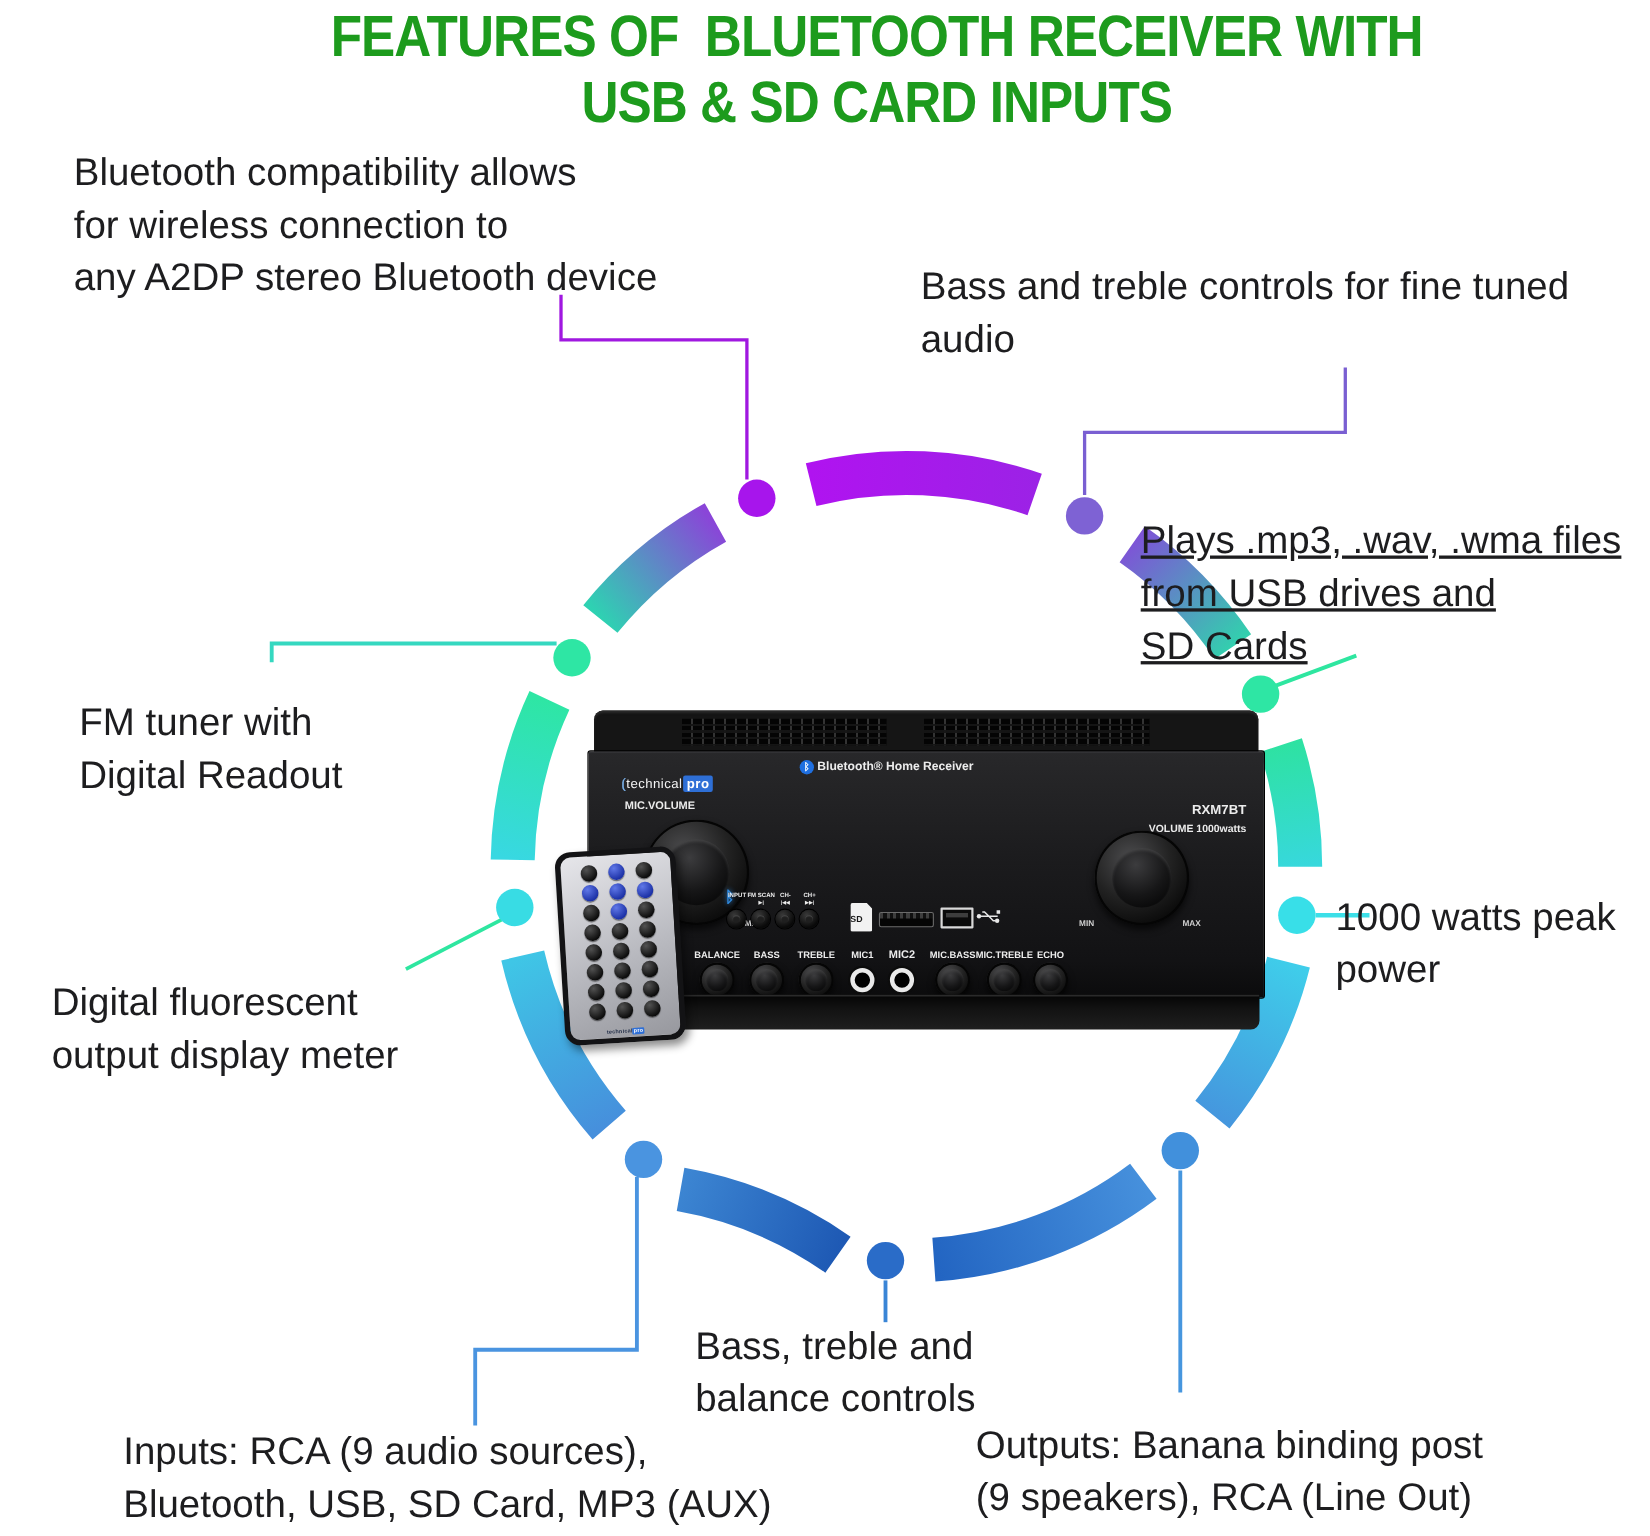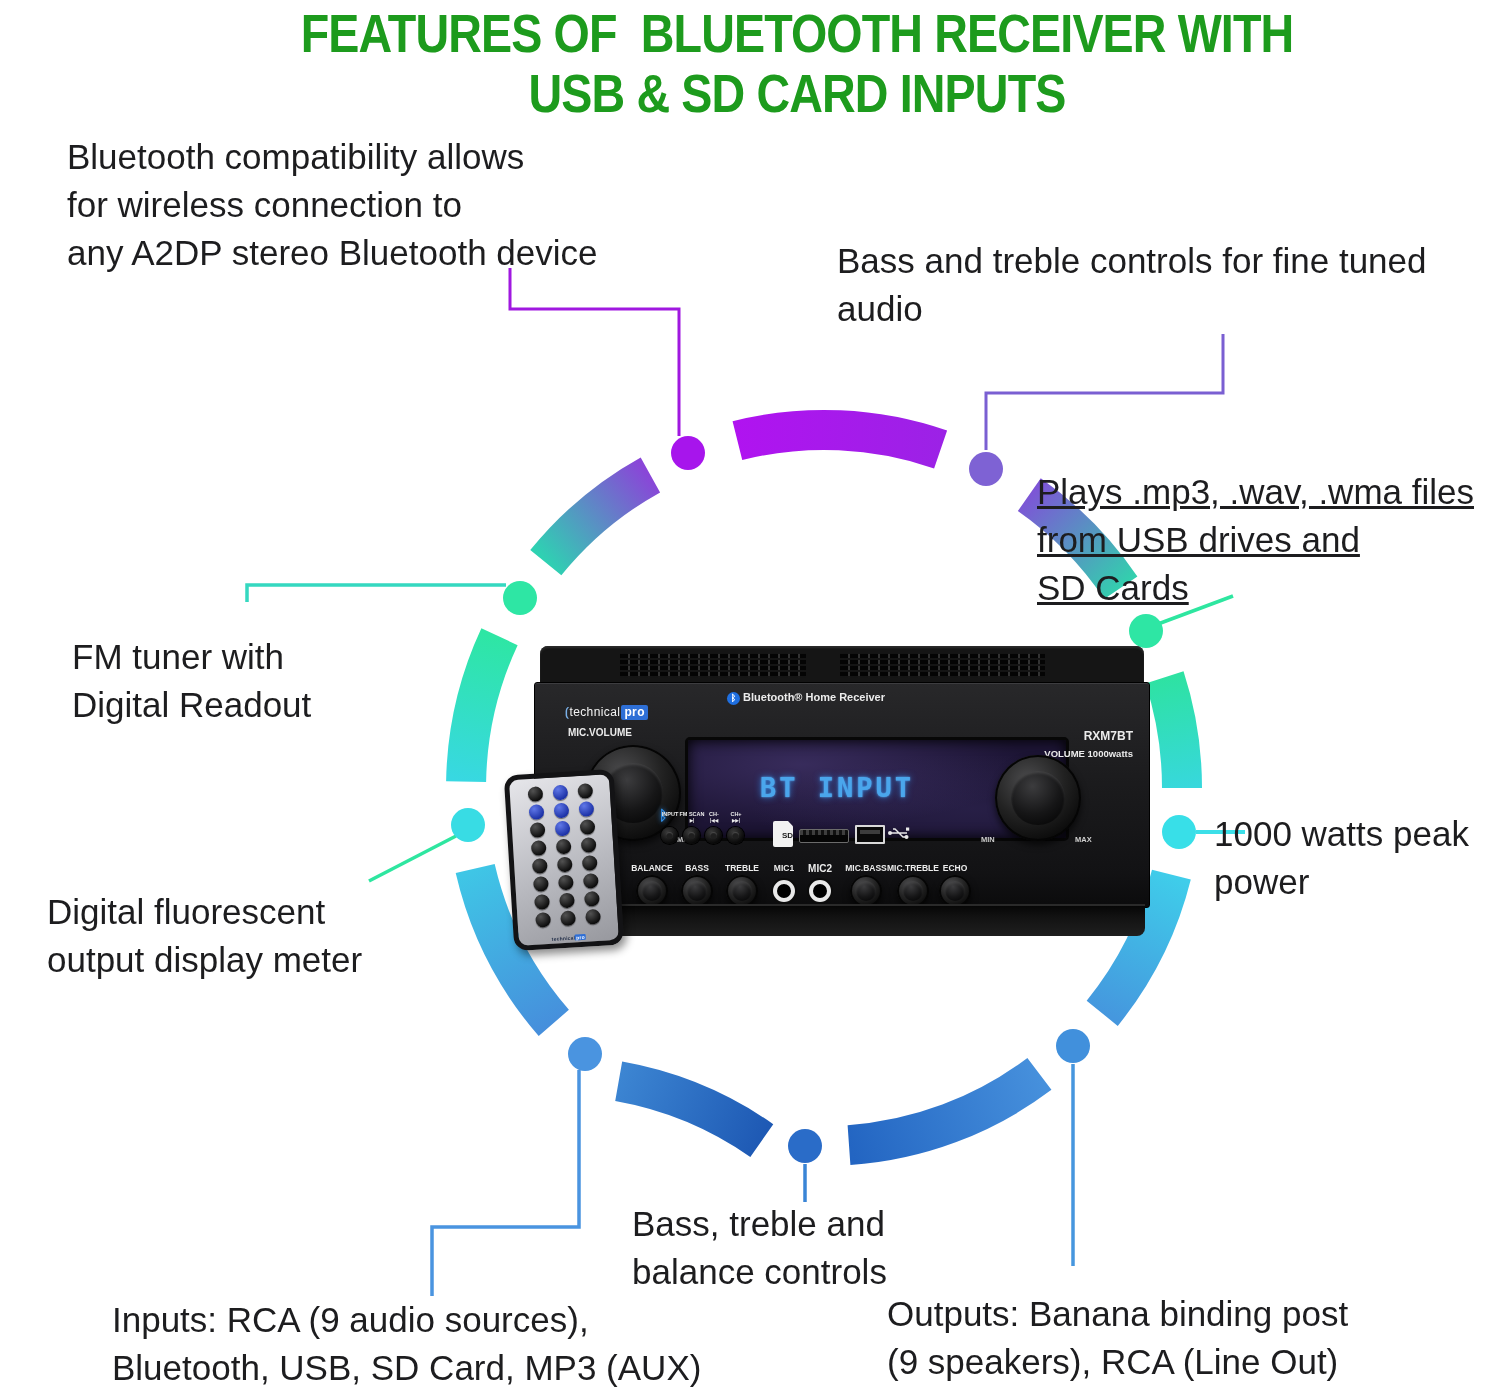--- a/index.html
+++ b/index.html
@@ -43,21 +43,21 @@
         border-radius:5px;background:radial-gradient(ellipse at 30% 25%,rgba(96,78,150,.4),transparent 60%),
                                       radial-gradient(ellipse at 75% 70%,rgba(70,60,120,.25),transparent 55%),#1d1535;
         box-shadow:inset 0 0 14px #000;}
   .disp-text{position:absolute;left:72px;top:32px;font-family:"DejaVu Sans Mono",monospace;
         font-size:27px;font-weight:bold;letter-spacing:3px;color:#4aa6ec;
         text-shadow:0 0 7px #2f7fd8,0 0 2px #6ec0ff;}
   .bt-badge{display:inline-block;width:13px;height:13px;border-radius:50%;background:#1f6fe0;
         color:#fff;font-size:9px;line-height:13px;text-align:center;font-weight:bold;}
   .sd-icon{position:absolute;left:238px;top:138px;width:20px;height:26px;background:#f2f2f2;
         border-radius:2px;clip-path:polygon(0 0,75% 0,100% 20%,100% 100%,0 100%);
-        color:#1a1a1a;font-size:8px;font-weight:bold;text-align:right;line-height:30px;}
+        color:#1a1a1a;font-size:8px;font-weight:bold;text-align:left;line-height:30px;}
   .slot{position:absolute;left:264px;top:146px;width:48px;height:12px;border:1px solid #6b6b6b;
         border-radius:2px;background:linear-gradient(#111 0 40%,#000 40%),#000;
         background-image:repeating-linear-gradient(90deg,#3e3e3e 0 3px,#101010 3px 6px);
         background-size:100% 5px;background-repeat:no-repeat;background-color:#050505;}
   .usb-port{position:absolute;left:320px;top:142px;width:26px;height:15px;border:2px solid #d9d9d9;
         background:#0a0a0a;border-radius:1px;}
   .usb-port::after{content:"";position:absolute;left:3px;top:3px;right:3px;height:4px;background:#3d3d3d;}
   .marks{position:absolute;top:228px;font-size:7px;color:#b5b5b5;font-weight:bold;word-spacing:14px;}
 
   
@@ -195,23 +195,20 @@
 
       <div class="knob" style="left:50px;top:62px;width:96px;height:96px;"></div>
       <div class="rx-label" style="left:26px;top:152px;font-size:7.5px;color:#cfcfcf;">MIN</div>
       <div class="rx-label" style="left:142px;top:152px;font-size:7.5px;color:#cfcfcf;">MAX</div>
 
       <div class="rx-label ctr" style="left:271px;top:8px;font-size:11px;">
         <span class="bt-badge">ᛒ</span>
         <span>Bluetooth® Home Receiver</span>
       </div>
 
-      <div class="display">
-        <div class="disp-text">BT INPUT</div>
-      </div>
       <div style="position:absolute;left:124px;top:124px;color:#2f8ae0;font-size:14px;font-weight:bold;text-shadow:0 0 5px #2f8ae0;">ᛒ</div>
 
       <div class="rx-label" style="right:16px;top:46px;font-size:12px;">RXM7BT</div>
       <div class="rx-label" style="right:16px;top:65px;font-size:9.5px;">VOLUME  1000watts</div>
       <div class="knob" style="left:460px;top:72px;width:86px;height:86px;"></div>
       <div class="rx-label" style="left:446px;top:152px;font-size:7.5px;color:#cfcfcf;">MIN</div>
       <div class="rx-label" style="left:540px;top:152px;font-size:7.5px;color:#cfcfcf;">MAX</div>
 
       <div class="rx-label ctr" style="left:135px;top:128px;font-size:5.5px;">INPUT</div>
       <div class="rx-label ctr" style="left:157px;top:128px;font-size:5.5px;">FM SCAN</div>

